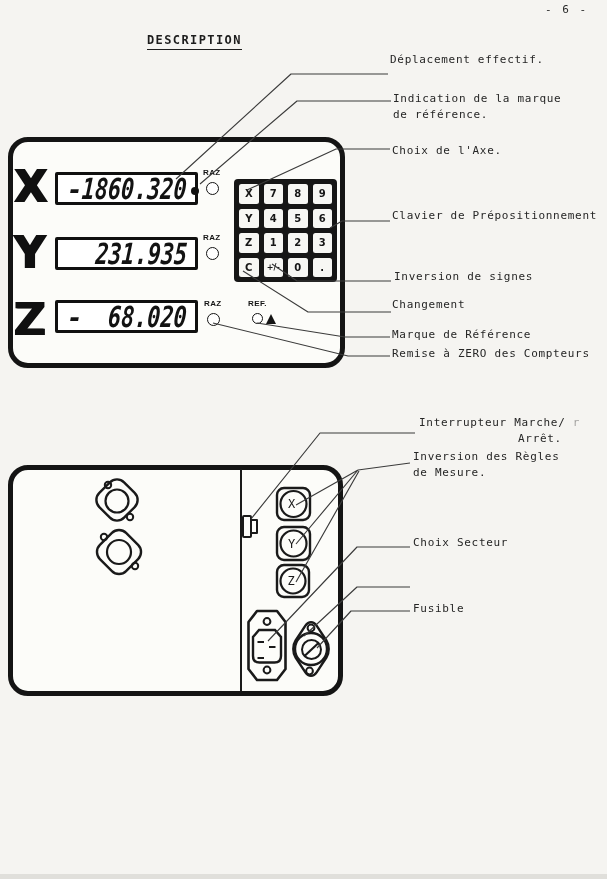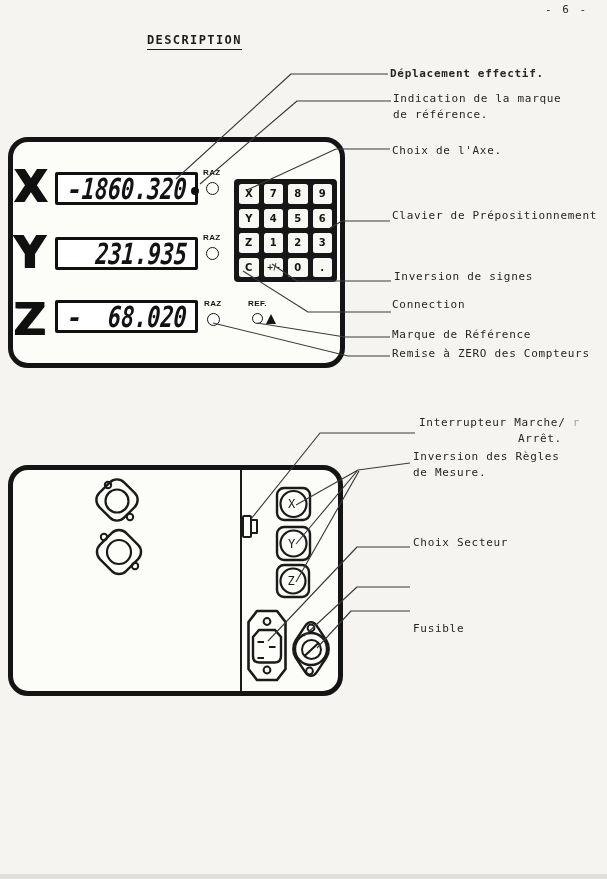--- a/index.html
+++ b/index.html
@@ -96,37 +96,37 @@
     <div class="key">Z</div>
     <div class="key">1</div>
     <div class="key">2</div>
     <div class="key">3</div>
     <div class="key">C</div>
     <div class="key" style="font-size:8px;">+/-</div>
     <div class="key">0</div>
     <div class="key">.</div>
   </div>
 
-  <div class="abs callout" style="left:390px;top:66px;font-weight:bold;">Déplacement effectif.</div>
+  <div class="abs callout" style="left:390px;top:52px;">Déplacement effectif.</div>
   <div class="abs callout two-line" style="left:393px;top:91px;">Indication de la marque
 de référence.</div>
   <div class="abs callout" style="left:392px;top:143px;">Choix de l'Axe.</div>
   <div class="abs callout" style="left:394px;top:269px;">Inversion de signes</div>
   <div class="abs callout" style="left:392px;top:208px;">Clavier de Prépositionnement</div>
-  <div class="abs callout" style="left:392px;top:297px;">Connection</div>
+  <div class="abs callout" style="left:392px;top:297px;">Changement</div>
   <div class="abs callout" style="left:392px;top:327px;">Marque de Référence</div>
   <div class="abs callout" style="left:392px;top:346px;">Remise à ZERO des Compteurs</div>
 
   <div class="abs panel" style="left:8px;top:465px;width:335px;height:231px;"></div>
 
   <div class="abs callout" style="left:419px;top:415px;"><span>Interrupteur Marche/</span> <span class="artifact">r</span><div style="margin-left:99px;">Arrêt.</div></div>
   <div class="abs callout two-line" style="left:413px;top:449px;">Inversion des Règles
 de Mesure.</div>
   <div class="abs callout" style="left:413px;top:535px;">Choix Secteur</div>
-  <div class="abs callout" style="left:413px;top:621px;text-align:right;">Fusible</div>
+  <div class="abs callout" style="left:413px;top:601px;text-align:right;">Fusible</div>
 
   <div class="abs edge-strip"></div>
 
   <svg id="overlay" width="607" height="879" viewBox="0 0 607 879">
 
     <path class="draw-n" stroke-width="2" d="M 241 469 L 241 691"></path>
 
     <g>
       <g transform="translate(117,500) rotate(45)">
           <rect class="draw" stroke-width="2.4" x="-17.5" y="-17.5" width="35" height="35" rx="10"></rect>

